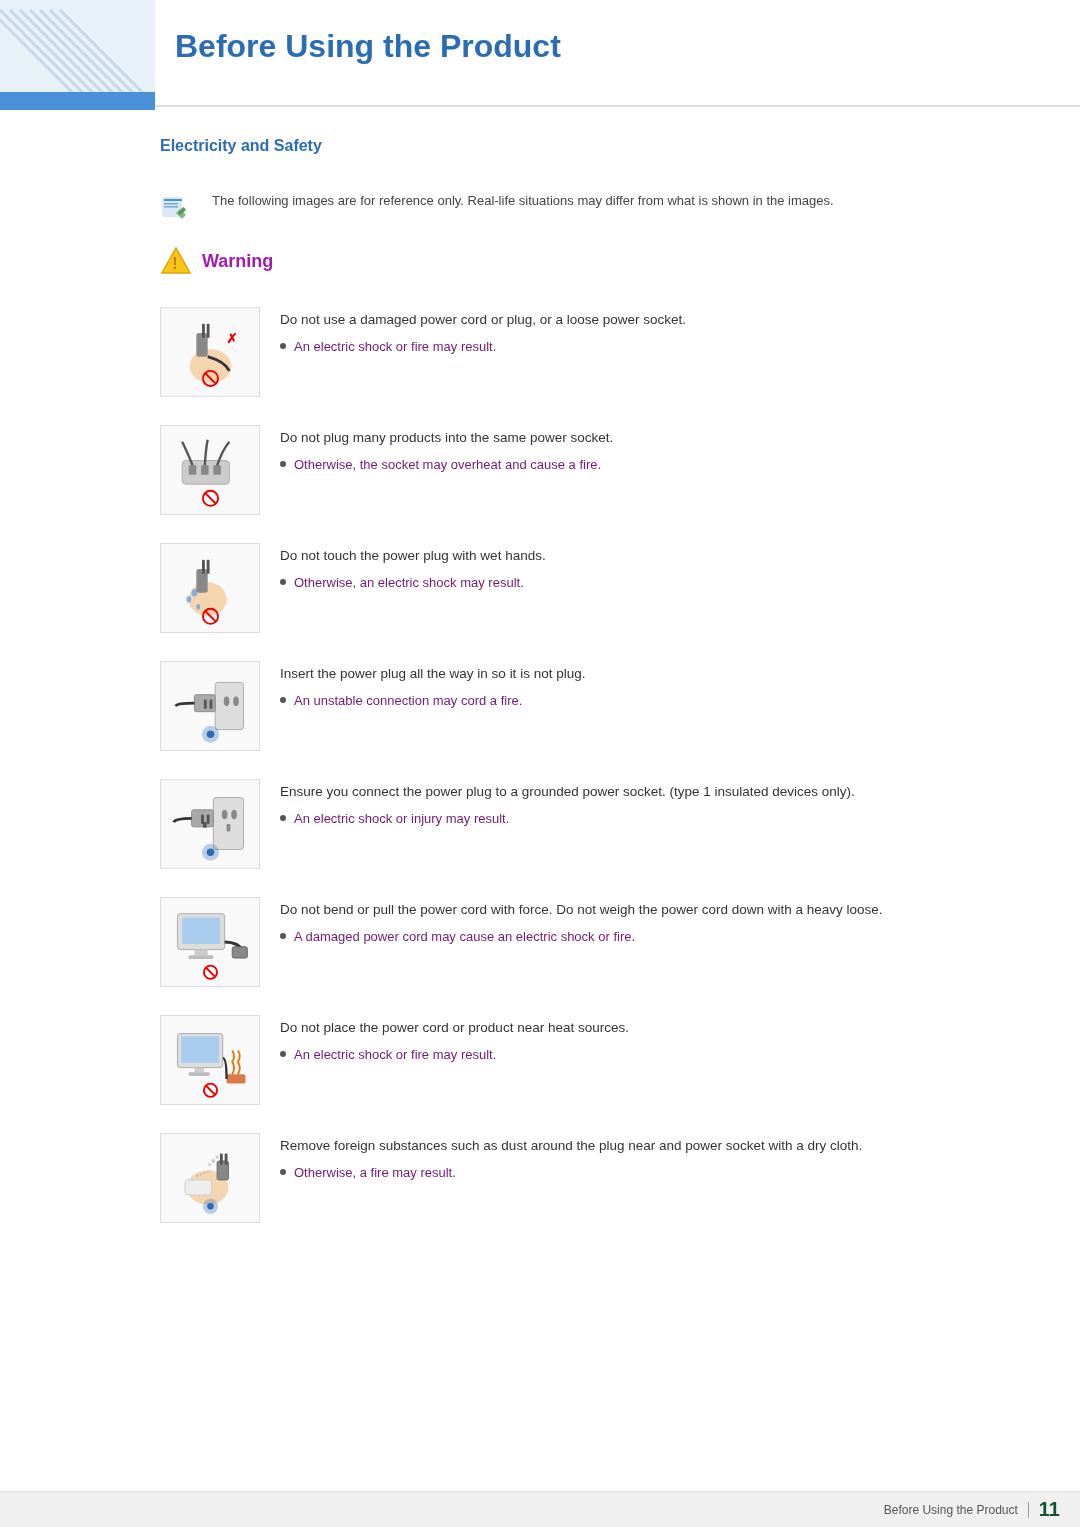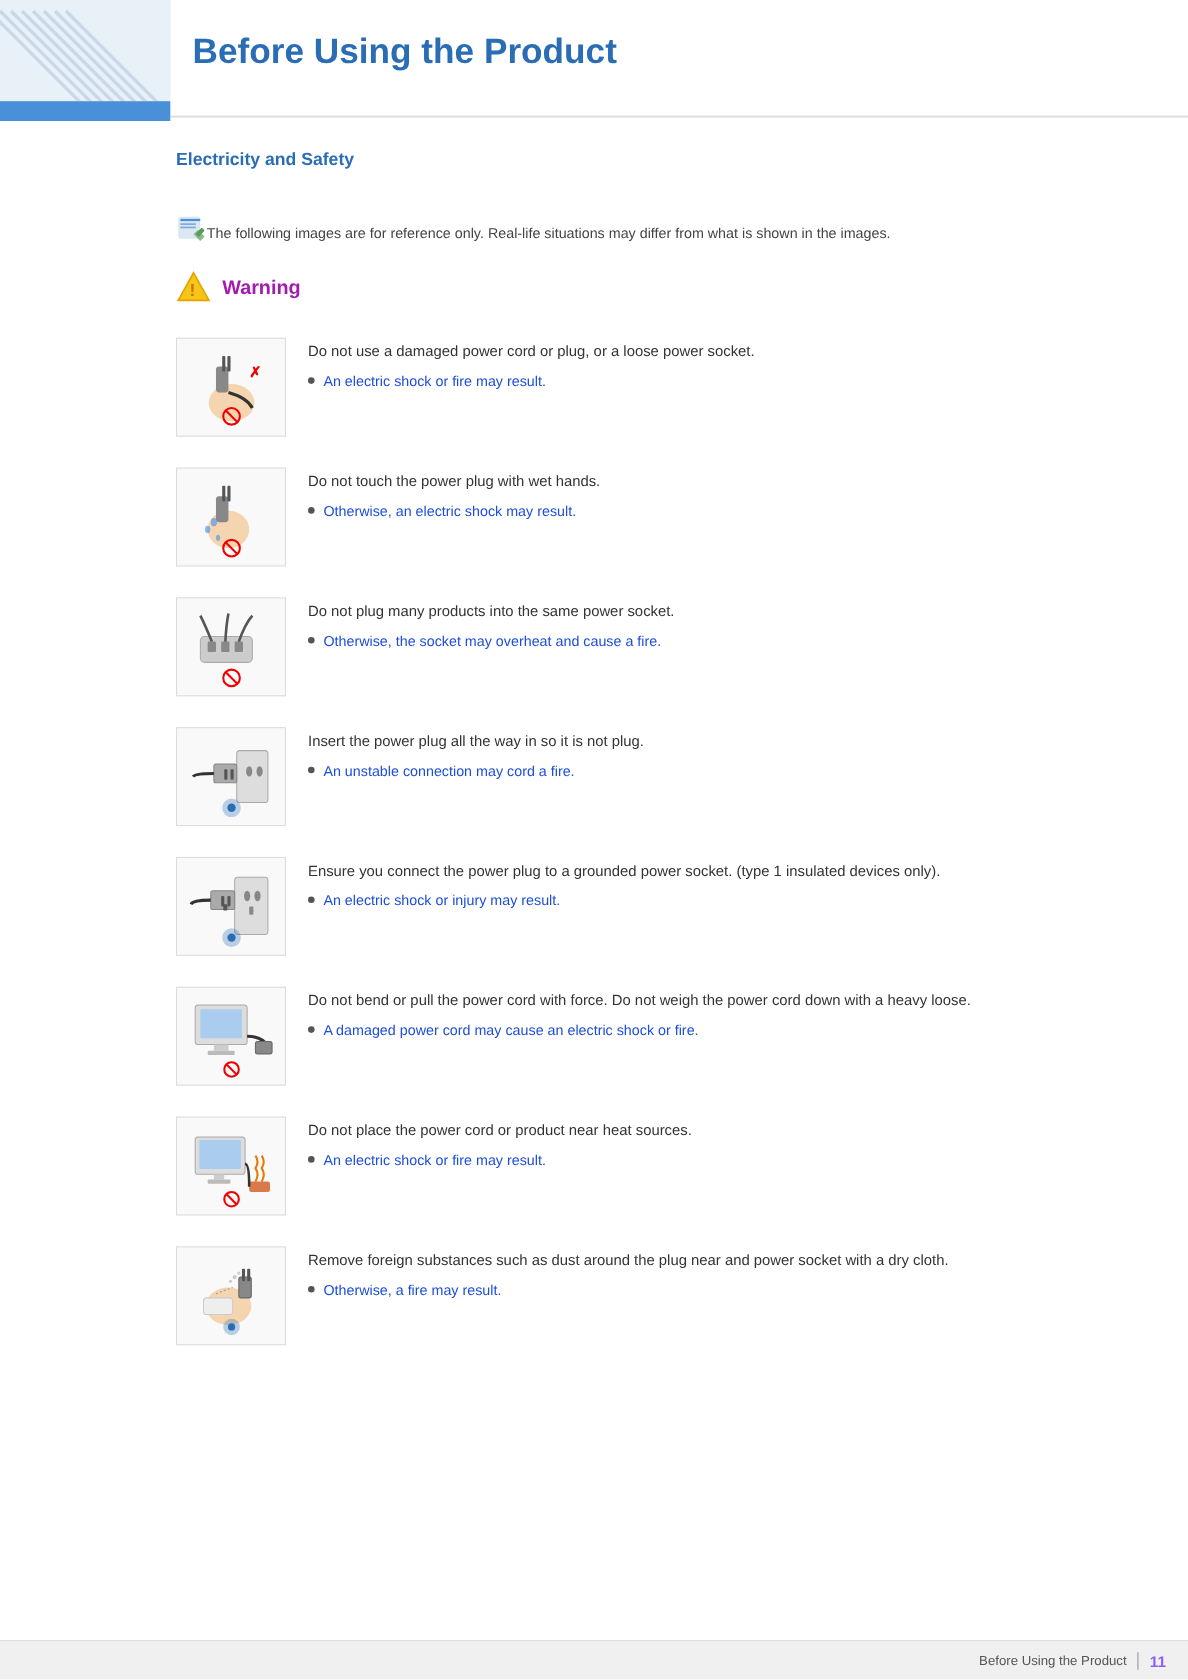--- a/index.html
+++ b/index.html
@@ -56,22 +56,22 @@
     .section-title {
       font-size: 16px;
       font-weight: bold;
       color: #2a6db5;
       margin-bottom: 36px;
     }
 
     
     .note-block {
       display: flex;
-      align-items: flex-end;
-      gap: 0;
+      align-items: flex-start;
+      gap: 24px;
       margin-bottom: 24px;
     }
 
     .note-icon {
       width: 28px;
       height: 28px;
       flex-shrink: 0;
       margin-top: 2px;
     }
 
@@ -137,21 +137,21 @@
       color: #333;
       margin-bottom: 8px;
       line-height: 1.4;
     }
 
     .item-sub {
       display: flex;
       align-items: flex-start;
       gap: 8px;
       font-size: 13px;
-      color: #1d4ed8;
+      color: #701a75;
       line-height: 1.4;
     }
 
     .bullet {
       width: 6px;
       height: 6px;
       border-radius: 50%;
       background: #555;
       flex-shrink: 0;
       margin-top: 5px;
@@ -178,23 +178,23 @@
       color: #555;
     }
 
     .footer-divider {
       width: 1px;
       height: 16px;
       background: #999;
     }
 
     .footer-page {
-      font-size: 14px;
+      font-size: 20px;
       font-weight: bold;
-      color: #8b5cf6;
+      color: #14532d;
     }
   </style>
 </head>
 <body>
 
 <div class="header">
   <div class="header-accent">
     
     <svg width="155" height="92" viewBox="0 0 155 92">
       <line x1="-10" y1="10" x2="80" y2="100" stroke="#c8d8e8" stroke-width="3"></line>
@@ -261,64 +261,64 @@
         <div class="bullet"></div>
         <span>An electric shock or fire may result.</span>
       </div>
     </div>
   </div>
 
   <div class="item-row">
     <div class="item-image">
       <svg viewBox="0 0 90 80" width="90" height="80">
 
+        <rect x="15" y="30" width="50" height="25" rx="4" fill="#ccc" stroke="#aaa" stroke-width="1"></rect>
+        <rect x="22" y="35" width="8" height="10" rx="1" fill="#888"></rect>
+        <rect x="35" y="35" width="8" height="10" rx="1" fill="#888"></rect>
+        <rect x="48" y="35" width="8" height="10" rx="1" fill="#888"></rect>
+
+        <path d="M 26 35 Q 20 20 15 10" stroke="#555" stroke-width="2.5" fill="none"></path>
+        <path d="M 39 35 Q 40 18 42 8" stroke="#555" stroke-width="2.5" fill="none"></path>
+        <path d="M 52 35 Q 58 18 65 10" stroke="#555" stroke-width="2.5" fill="none"></path>
+
+        <circle cx="45" cy="70" r="8" stroke="#e00" stroke-width="2" fill="none"></circle>
+        <line x1="39" y1="64" x2="51" y2="76" stroke="#e00" stroke-width="2"></line>
+      </svg>
+    </div>
+    <div class="item-content">
+      <p class="item-main-text">Do not plug many products into the same power socket.</p>
+      <div class="item-sub">
+        <div class="bullet"></div>
+        <span>Otherwise, the socket may overheat and cause a fire.</span>
+      </div>
+    </div>
+  </div>
+
+  <div class="item-row">
+    <div class="item-image">
+      <svg viewBox="0 0 90 80" width="90" height="80">
+
         <ellipse cx="42" cy="52" rx="20" ry="18" fill="#f5d5b0"></ellipse>
         <rect x="30" y="20" width="12" height="25" rx="3" fill="#888"></rect>
         <rect x="36" y="10" width="3" height="15" rx="1" fill="#555"></rect>
         <rect x="41" y="10" width="3" height="15" rx="1" fill="#555"></rect>
 
         <ellipse cx="28" cy="45" rx="3" ry="4" fill="#5599ee" opacity="0.7"></ellipse>
         <ellipse cx="22" cy="52" rx="2.5" ry="3.5" fill="#5599ee" opacity="0.7"></ellipse>
         <ellipse cx="32" cy="60" rx="2" ry="3" fill="#5599ee" opacity="0.7"></ellipse>
 
         <circle cx="45" cy="70" r="8" stroke="#e00" stroke-width="2" fill="none"></circle>
         <line x1="39" y1="64" x2="51" y2="76" stroke="#e00" stroke-width="2"></line>
       </svg>
     </div>
     <div class="item-content">
       <p class="item-main-text">Do not touch the power plug with wet hands.</p>
       <div class="item-sub">
         <div class="bullet"></div>
         <span>Otherwise, an electric shock may result.</span>
-      </div>
-    </div>
-  </div>
-
-  <div class="item-row">
-    <div class="item-image">
-      <svg viewBox="0 0 90 80" width="90" height="80">
-
-        <rect x="15" y="30" width="50" height="25" rx="4" fill="#ccc" stroke="#aaa" stroke-width="1"></rect>
-        <rect x="22" y="35" width="8" height="10" rx="1" fill="#888"></rect>
-        <rect x="35" y="35" width="8" height="10" rx="1" fill="#888"></rect>
-        <rect x="48" y="35" width="8" height="10" rx="1" fill="#888"></rect>
-
-        <path d="M 26 35 Q 20 20 15 10" stroke="#555" stroke-width="2.5" fill="none"></path>
-        <path d="M 39 35 Q 40 18 42 8" stroke="#555" stroke-width="2.5" fill="none"></path>
-        <path d="M 52 35 Q 58 18 65 10" stroke="#555" stroke-width="2.5" fill="none"></path>
-
-        <circle cx="45" cy="70" r="8" stroke="#e00" stroke-width="2" fill="none"></circle>
-        <line x1="39" y1="64" x2="51" y2="76" stroke="#e00" stroke-width="2"></line>
-      </svg>
-    </div>
-    <div class="item-content">
-      <p class="item-main-text">Do not plug many products into the same power socket.</p>
-      <div class="item-sub">
-        <div class="bullet"></div>
-        <span>Otherwise, the socket may overheat and cause a fire.</span>
       </div>
     </div>
   </div>
 
   <div class="item-row">
     <div class="item-image">
       <svg viewBox="0 0 90 80" width="90" height="80">
 
         <rect x="50" y="15" width="30" height="50" rx="3" fill="#ddd" stroke="#aaa" stroke-width="1"></rect>
         <ellipse cx="62" cy="35" rx="3" ry="5" fill="#888"></ellipse>

